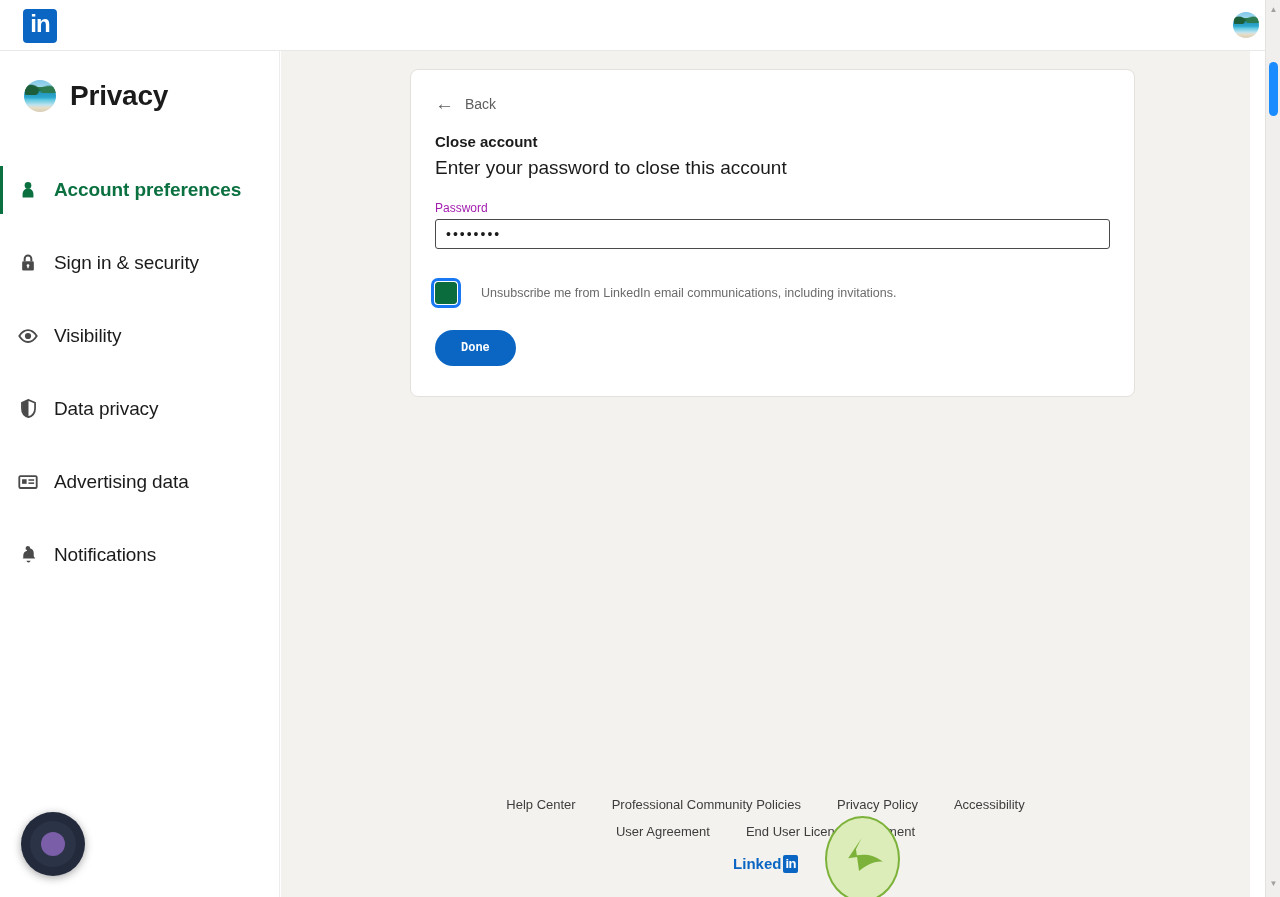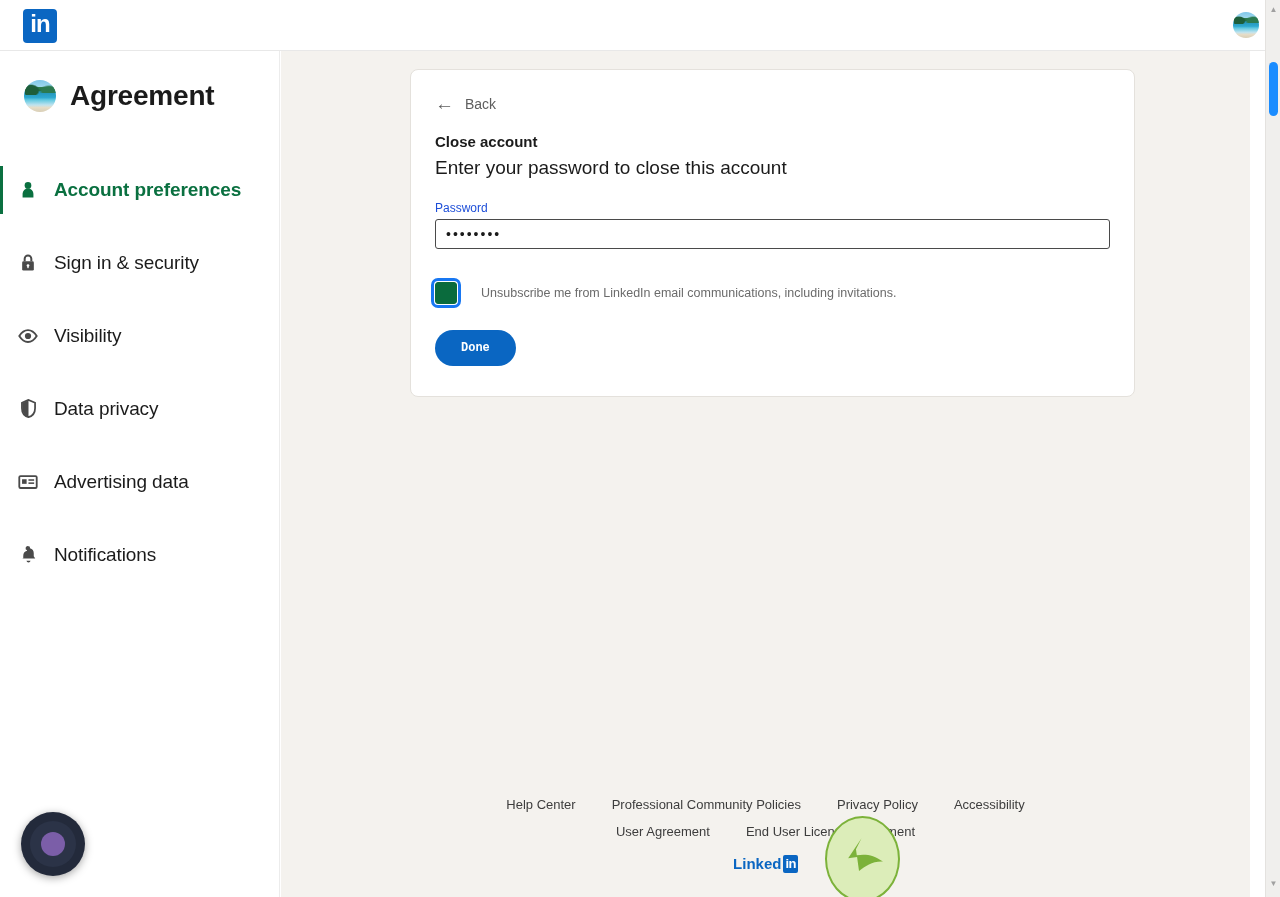--- a/index.html
+++ b/index.html
@@ -189,21 +189,21 @@
   }
   .card-heading {
     font-size: 19px;
     color: #1b1b1b;
     font-weight: normal;
     margin-bottom: 22px;
   }
 
   .field-label {
     font-size: 12px;
-    color: #1d4ed8;
+    color: #a21caf;
     margin-bottom: 4px;
   }
   .pw-input {
     width: 675px;
     height: 30px;
     border: 1px solid #4a4a4a;
     border-radius: 3px;
     background: #ffffff;
     font-size: 14px;
     color: #1b1b1b;
@@ -372,21 +372,21 @@
       <div class="photo-av"></div>
     </div>
   </div>
 
   <div class="sidebar">
 
     <div class="settings-head">
       <div class="av">
         <div class="photo-av"></div>
       </div>
-      <div class="title">Agreement</div>
+      <div class="title">Privacy</div>
     </div>
 
     <div class="navlist">
 
       <div class="navitem active">
         <span class="ico">
           <svg width="20" height="20" viewBox="0 0 24 24">
               <circle cx="12" cy="6.5" r="4" fill="#0a7040"></circle>
               <path d="M5.5 21v-4.5a6.5 6.5 0 0 1 13 0V21z" fill="#0a7040"></path>
             </svg>

